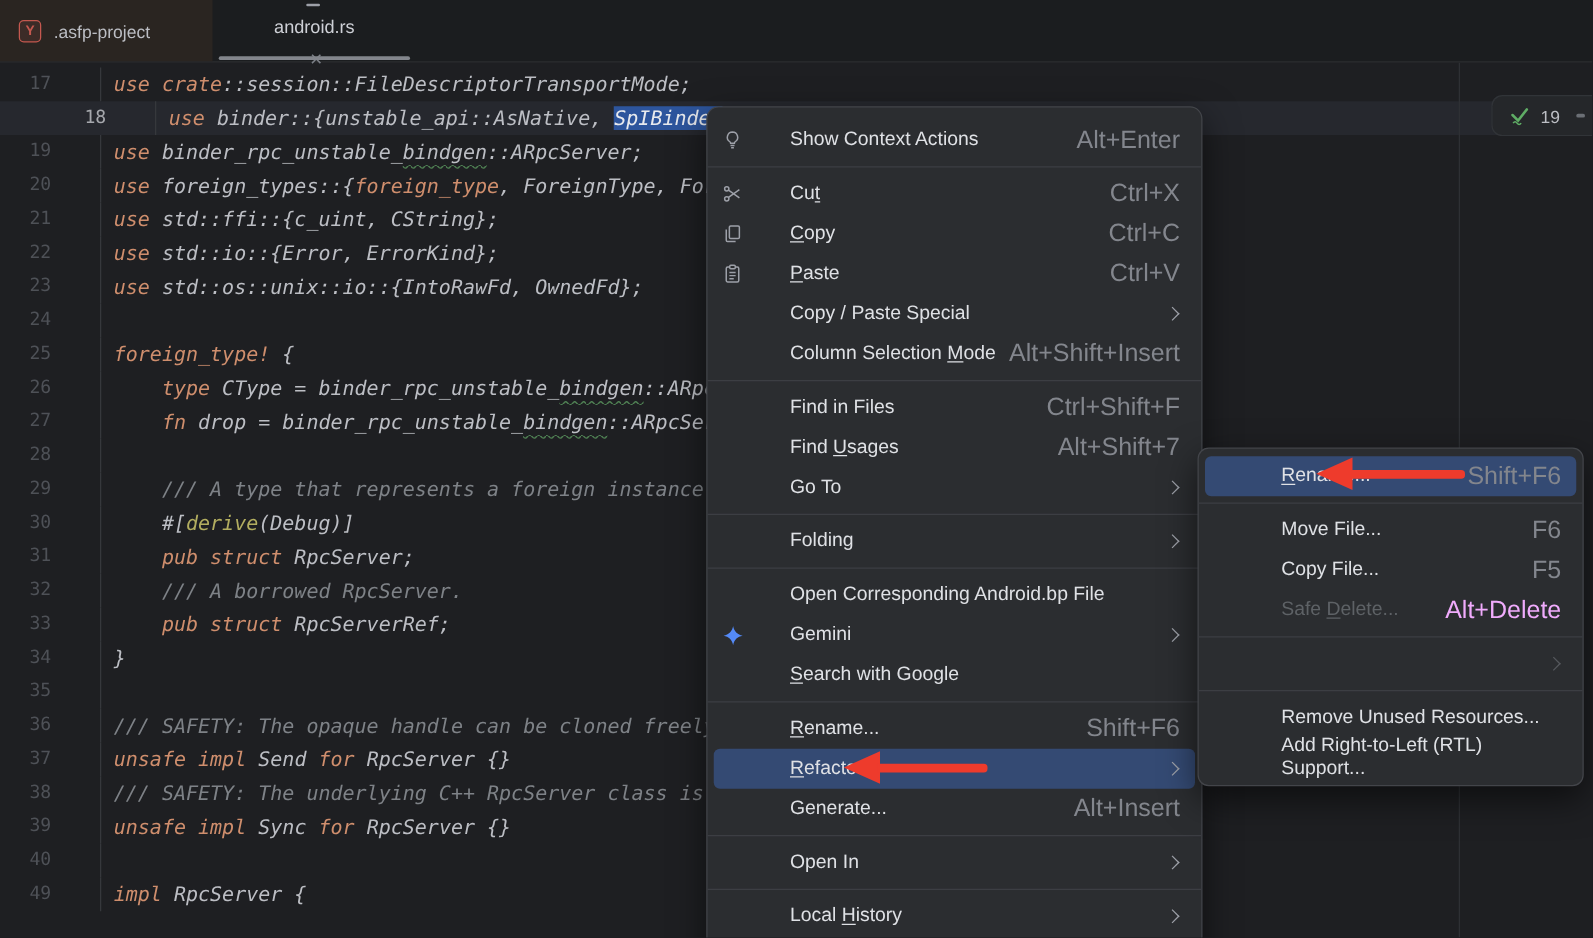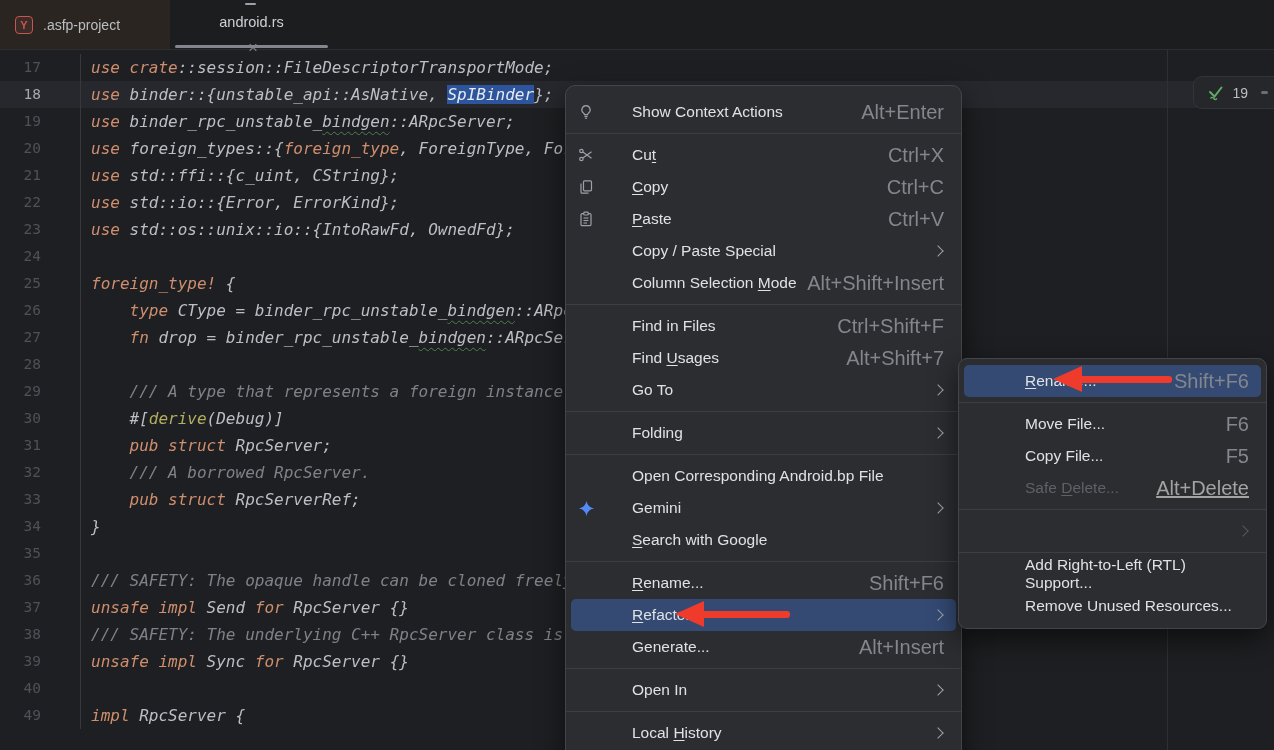--- a/index.html
+++ b/index.html
@@ -37,21 +37,21 @@
   .tab-underline{position:absolute;left:175px;top:45px;width:153px;height:3px;
     background:var(--tab-underline);border-radius:2px;}
   
   .editor{position:absolute;left:0;top:50px;right:0;bottom:0;background:var(--bg);
     padding-top:4px;z-index:0;}
   .code-row{display:flex;height:27px;line-height:27px;
     font-family:"DejaVu Sans Mono",monospace;font-size:16px;white-space:pre;}
   .code-row.current{background:var(--curline);}
   .gutter-cell{width:81px;flex:0 0 81px;text-align:right;padding-right:39px;
     font-size:14.5px;color:var(--gutter);border-right:1px solid #36383c;padding-left:20px;}
-  .current .gutter-cell{color:var(--gutter-cur);}
+  .current .gutter-cell{color:var(--gutter-cur);margin-left:44px;}
   .code-cell{padding-left:10px;overflow:hidden;flex:1;font-style:italic;}
   .c-kw{color:var(--kw);} .c-tx{color:var(--tx);} .c-cm{color:var(--cm);}
   .c-yl{color:var(--yl);}
   .c-wv{color:var(--tx);text-decoration:underline wavy var(--wv-green);
     text-decoration-thickness:1px;text-underline-offset:4px;}
   .c-sel{background:var(--ed-sel);color:#e8eaee;}
   .margin-guide{position:absolute;left:1167px;top:50px;bottom:0;width:1px;
     background:#2e3034;z-index:1;}
   
   .inspections{position:absolute;right:0;top:76px;height:33px;z-index:2;
@@ -67,21 +67,21 @@
   .refactor-submenu{left:958px;top:358px;width:309px;border-radius:9px;padding:6px 0;}
   .menu-item{height:32px;margin:0 5px;border-radius:5px;display:flex;align-items:center;
     padding:0 12px 0 7px;cursor:default;}
   .menu-item.selected{background:var(--menu-sel);}
   .menu-icon{width:22px;flex:0 0 22px;display:flex;align-items:center;}
   .menu-label{color:var(--txt);font-size:15.5px;margin-left:32px;}
   .menu-label u{text-underline-offset:2px;text-decoration-thickness:1px;}
   .menu-item.disabled .menu-label{color:var(--disabled);}
   .menu-right{margin-left:auto;display:flex;align-items:center;}
   .menu-shortcut{color:var(--shortcut);font-size:20px;}
-  .menu-item.disabled .menu-shortcut{color:#a3a3a3;text-decoration:underline;}
+  .menu-item.disabled .menu-shortcut{color:#f0abfc;}
   .chev{width:8px;height:8px;border-right:1.6px solid var(--icon);
     border-top:1.6px solid var(--icon);transform:rotate(45deg);margin-right:2px;}
   .menu-item.disabled .chev{border-color:#55585d;}
   .menu-sep{height:1px;background:var(--sep);margin:5px 0;}
   
   .red-arrow{position:absolute;z-index:20;height:26px;}
   .red-arrow .head{position:absolute;left:0;top:0;width:0;height:0;
     border-top:13px solid transparent;border-bottom:13px solid transparent;
     border-right:29px solid var(--arrow);}
   .red-arrow .shaft{position:absolute;left:27px;right:0;top:9.5px;height:7px;
@@ -340,26 +340,26 @@
     <div class="menu-sep"></div>
     <div class="menu-item disabled">
       <span class="menu-icon"></span>
       <span class="menu-right">
         <span class="chev"></span>
       </span>
     </div>
     <div class="menu-sep"></div>
     <div class="menu-item">
       <span class="menu-icon"></span>
+      <span class="menu-label">Remove Unused Resources...</span>
+      <span class="menu-right"></span>
+    </div>
+    <div class="menu-item">
+      <span class="menu-icon"></span>
       <span class="menu-label">Add Right-to-Left (RTL) Support...</span>
-      <span class="menu-right"></span>
-    </div>
-    <div class="menu-item">
-      <span class="menu-icon"></span>
-      <span class="menu-label">Remove Unused Resources...</span>
       <span class="menu-right"></span>
     </div>
   </div>
 
 <div class="red-arrow" style="left:675px;top:601px;width:115px;">
   <div class="head"></div>
     <div class="shaft"></div>
 </div>
 <div class="red-arrow" style="left:1053px;top:366px;width:119px;">
   <div class="head"></div>

